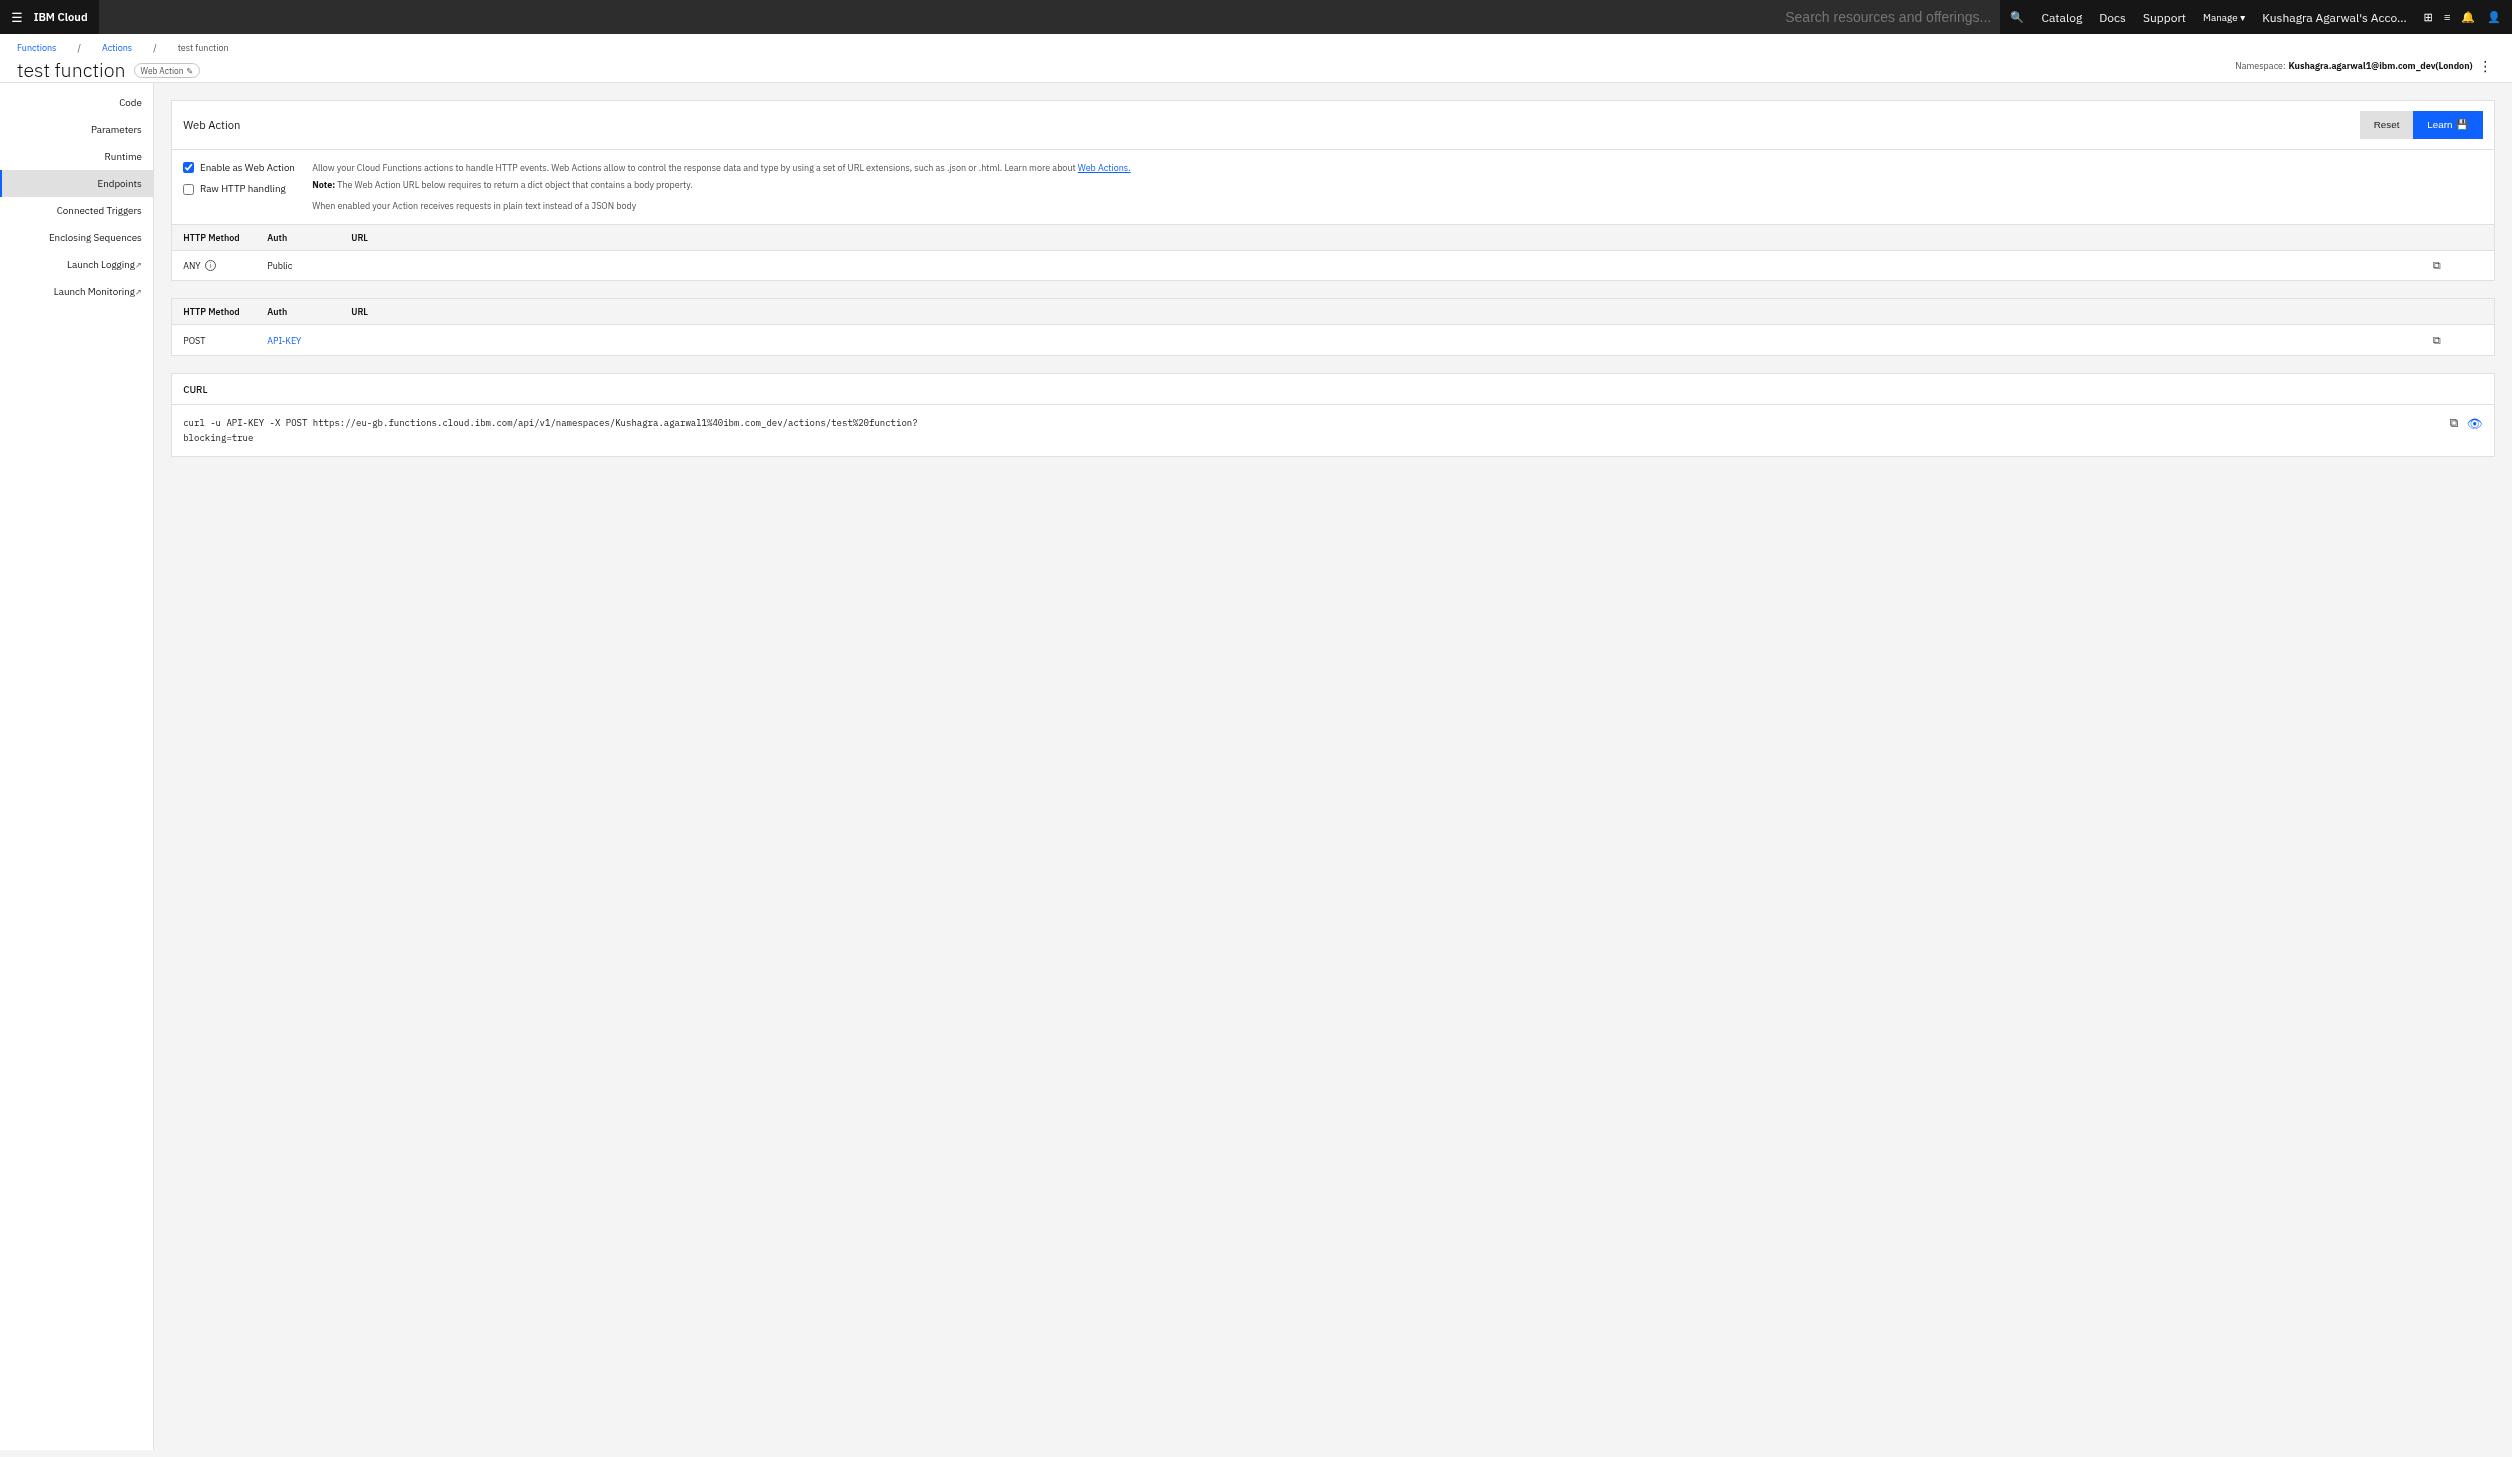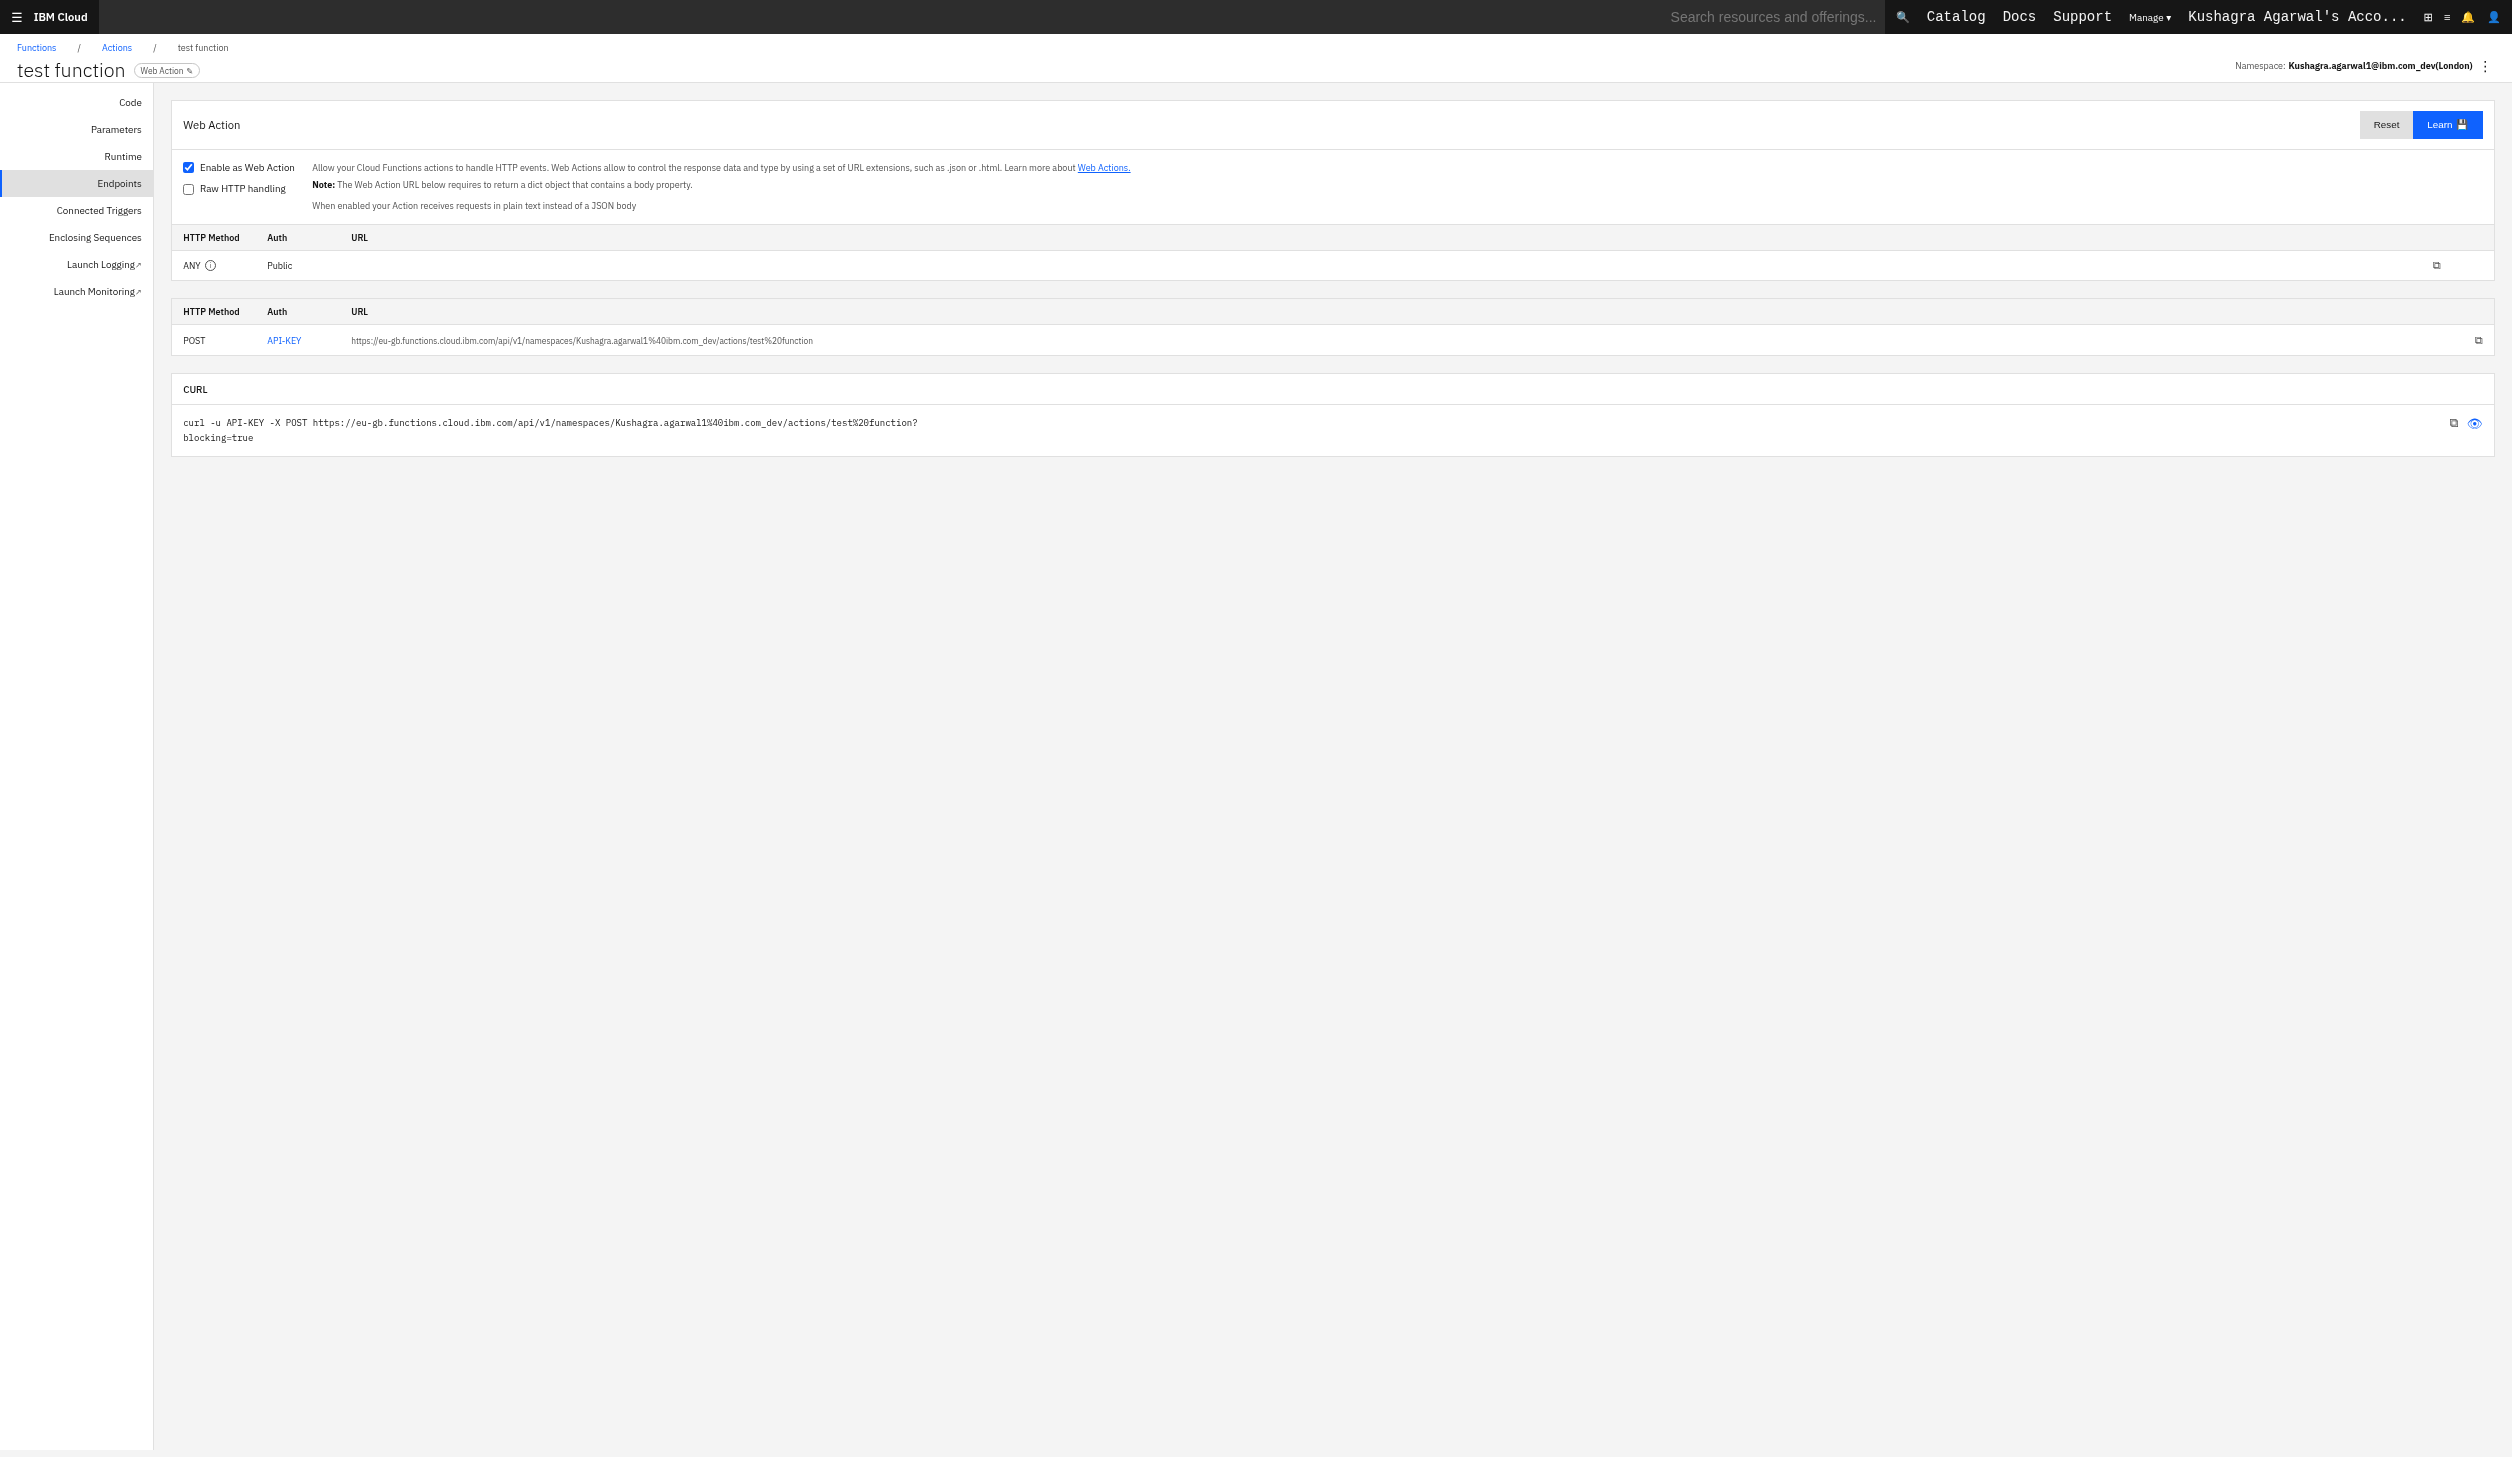--- a/index.html
+++ b/index.html
@@ -11,21 +11,21 @@
       height: 34px; padding: 0 11.2px; gap: 11.2px;
     }
     .top-nav .hamburger { cursor: pointer; font-size: 12.6px; color: #fff; background: none; border: none; }
     .top-nav .brand { font-size: 11.2px; font-weight: 600; color: #fff; white-space: nowrap; }
     .top-nav .search-bar {
       flex: 1; background: #2d2d2d; border: none; color: #c6c6c6;
       height: 100%; padding: 0 8.4px; font-size: 14px; outline: none; text-align: right;
     }
     .top-nav .search-icon { color: #c6c6c6; font-size: 11.2px; }
     .top-nav .nav-links { display: flex; align-items: center; gap: 17px; margin-left: 5.6px; }
-    .top-nav .nav-links a { color: #f4f4f4; text-decoration: none; font-size: 14px; white-space: nowrap; font-family: Liberation Mono, monospace; }
+    .top-nav .nav-links a { color: #f4f4f4; text-decoration: none; font-size: 12px; white-space: nowrap; }
     .top-nav .nav-links .manage { display: flex; align-items: center; gap: 2.8px; cursor: pointer; }
     .top-nav .icons { display: flex; align-items: center; gap: 11.2px; margin-left: 5.6px; }
     .top-nav .icon-btn { background: none; border: none; color: #f4f4f4; cursor: pointer; font-size: 11.2px; }
 
     
     .page-header {
       background: #fff; padding: 8.4px 17px 0 17px;
       border-bottom: 0.7px solid #e0e0e0;
     }
     .breadcrumb { display: flex; align-items: center; gap: 21px; font-size: 9px; margin-bottom: 4.2px; }
@@ -264,21 +264,20 @@
       <div class="table-container rest-api-table">
         <div class="table-header-row">
           <span>HTTP Method</span>
           <span>Auth</span>
           <span>URL</span>
           <span></span>
         </div>
         <div class="table-data-row">
           <span>POST</span>
           <a href="#" class="api-key-link">API-KEY</a>
-          <span class="url-cell">https://eu-gb.functions.cloud.ibm.com/api/v1/namespaces/Kushagra.agarwal1%40ibm.com_dev/actions/test%20function</span>
           <button class="copy-btn">⧉</button>
         </div>
       </div>
     </div>
 
     <div class="card">
       <div class="section-label">CURL</div>
       <div class="curl-section">
         <div class="curl-row">
           <pre class="curl-code">curl -u API-KEY -X POST https://eu-gb.functions.cloud.ibm.com/api/v1/namespaces/Kushagra.agarwal1%40ibm.com_dev/actions/test%20function?

